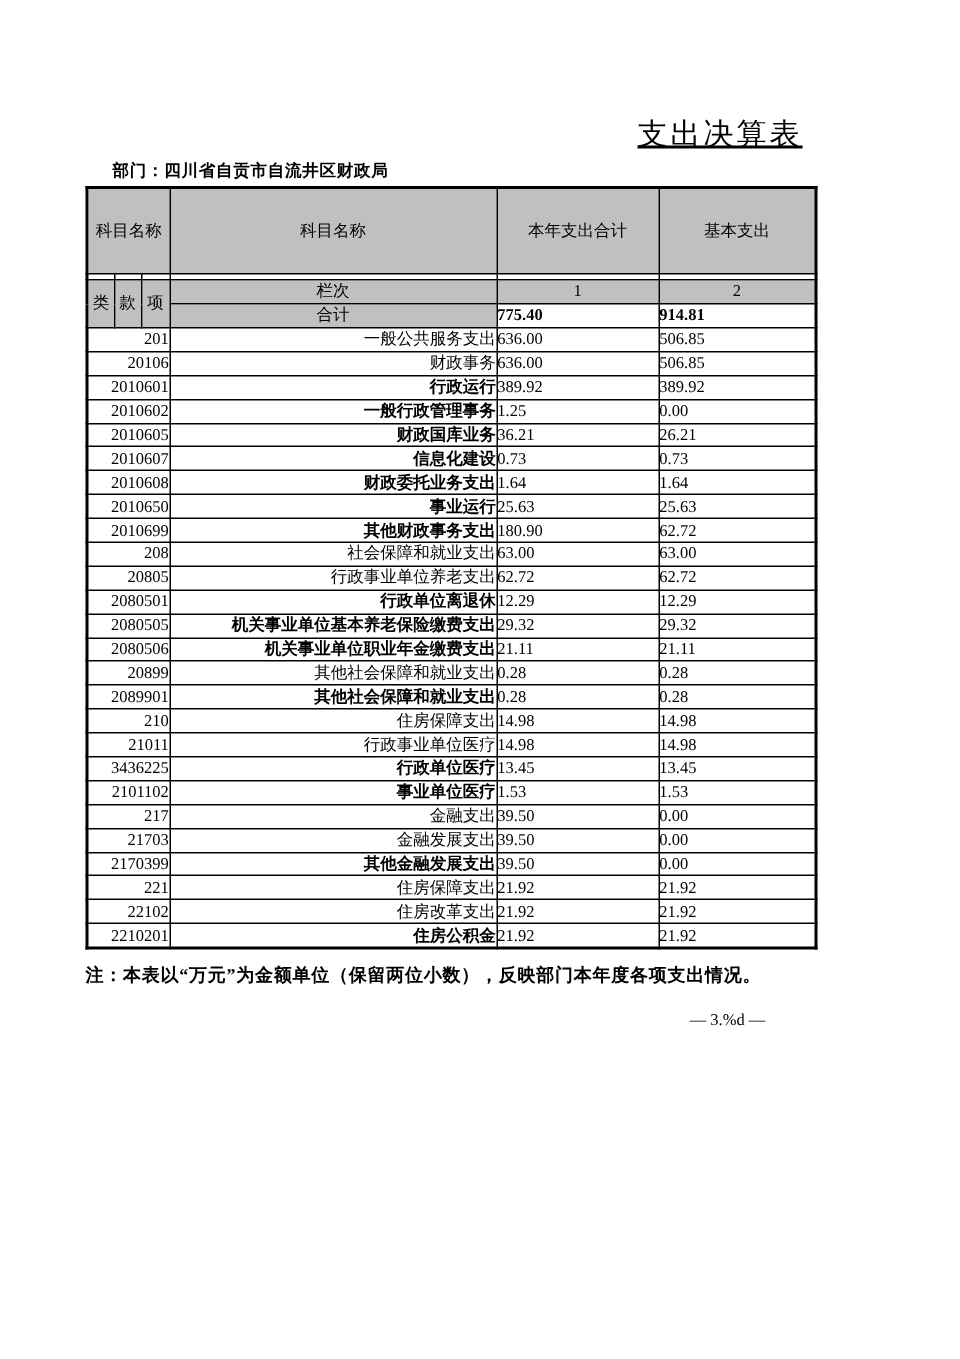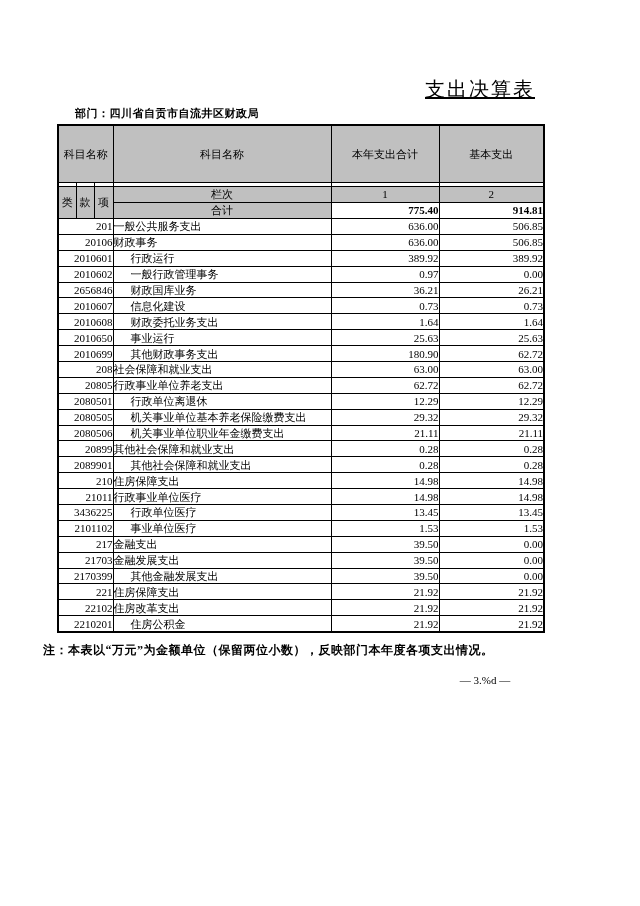--- a/index.html
+++ b/index.html
@@ -13,26 +13,26 @@
   table.fin{position:absolute;top:124px;left:57px;width:486px;border-collapse:collapse;
     table-layout:fixed;font-size:11px;border:2px solid #000;}
   table.fin td{border:1px solid #000;padding:0;overflow:hidden;white-space:nowrap;
     vertical-align:middle;line-height:1.1;}
   .g{background:var(--hdr-bg,#c0c0c0);text-align:center;}
   tr.hdr td{height:56px;text-align:center;}
   tr.sp td{height:3px;}
   tr.sub td{height:15px;}
   tr.data-row td{height:14.9px;}
   td.code{text-align:right;padding-left:2px;}
-  td.name{text-align:left;padding-left:4px;}
-  td.name.ind{padding-left:17px;}
-  td.num{text-align:right;padding-right:4px;}
+  td.name{text-align:right;padding-left:4px;}
+  td.name.ind{padding-left:17px;font-weight:bold;}
+  td.num{padding-right:4px;}
   td.bold{font-weight:bold;}
 
-  .note-line{position:absolute;top:642px;left:43px;font-size:12px;font-weight:bold;letter-spacing:.5px;}
+  .note-line{position:absolute;top:642px;left:57px;font-size:12px;font-weight:bold;letter-spacing:.5px;}
   .page-num{position:absolute;top:674px;left:400px;width:170px;text-align:center;font-size:11px;}
 </style>
 </head>
 <body>
 
 <div class="sheet">
 
   <div class="doc-title">支出决算表</div>
 
   <div class="dept-line">部门：四川省自贡市自流井区财政局</div>
@@ -89,25 +89,25 @@
         </tr>
         <tr class="data-row">
           <td class="code" colspan="3">2010601</td>
           <td class="name ind">行政运行</td>
           <td class="num">389.92</td>
           <td class="num">389.92</td>
         </tr>
         <tr class="data-row">
           <td class="code" colspan="3">2010602</td>
           <td class="name ind">一般行政管理事务</td>
-          <td class="num">0.97</td>
-          <td class="num">0.00</td>
-        </tr>
-        <tr class="data-row">
-          <td class="code" colspan="3">2656846</td>
+          <td class="num">1.25</td>
+          <td class="num">0.00</td>
+        </tr>
+        <tr class="data-row">
+          <td class="code" colspan="3">2010605</td>
           <td class="name ind">财政国库业务</td>
           <td class="num">36.21</td>
           <td class="num">26.21</td>
         </tr>
         <tr class="data-row">
           <td class="code" colspan="3">2010607</td>
           <td class="name ind">信息化建设</td>
           <td class="num">0.73</td>
           <td class="num">0.73</td>
         </tr>

